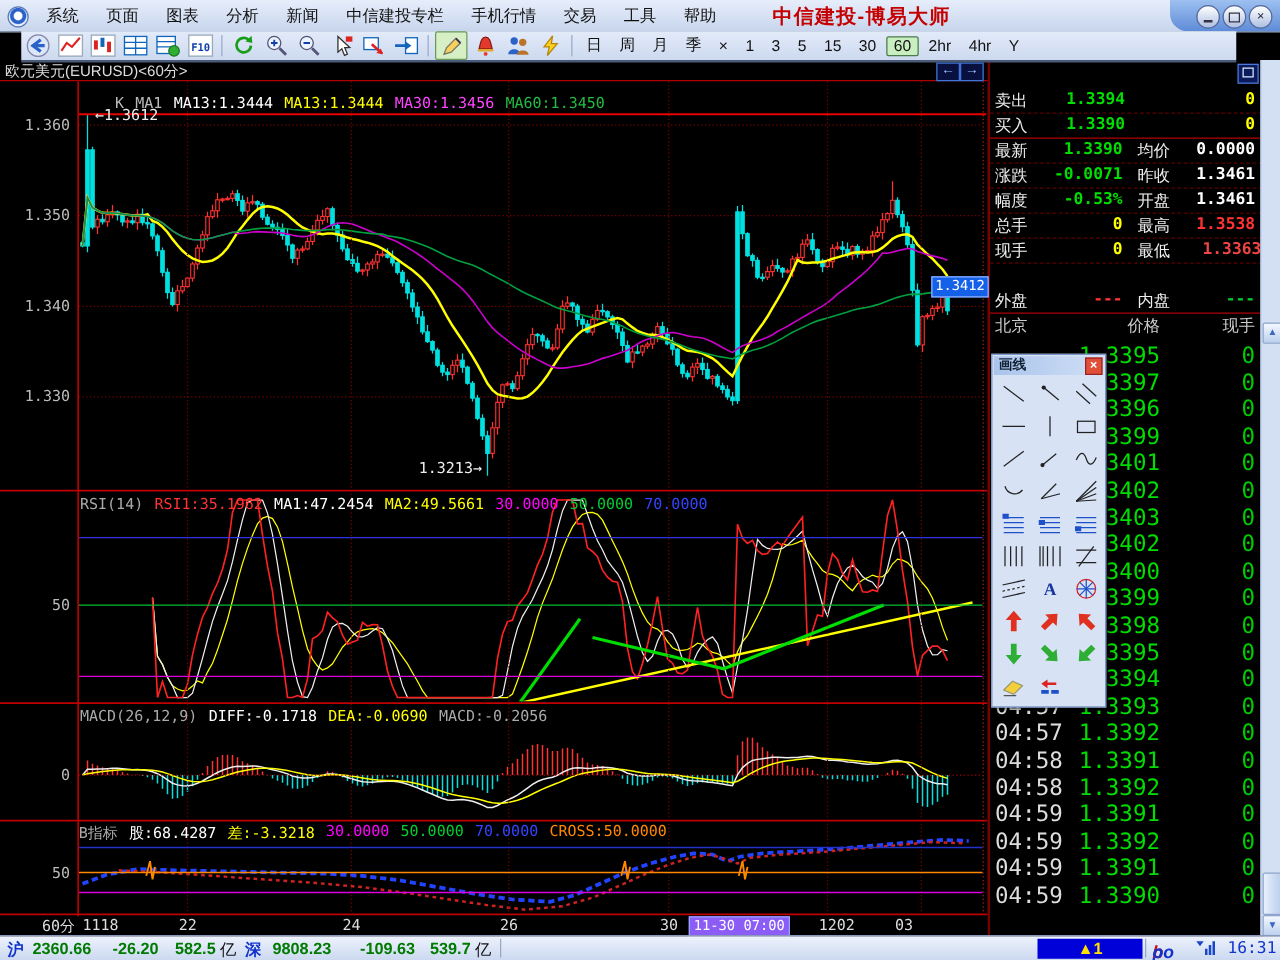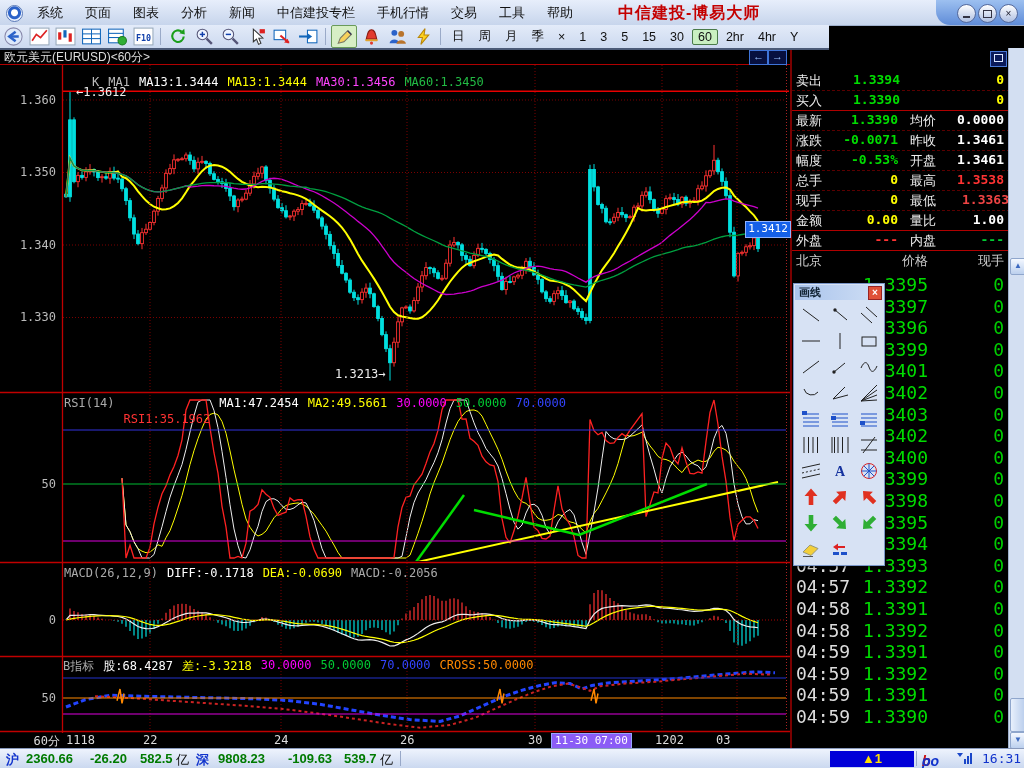--- a/index.html
+++ b/index.html
@@ -14,21 +14,21 @@
   .appicon{position:absolute;left:6px;top:5px;width:15px;height:15px;border-radius:50%;
            background:radial-gradient(circle at 50% 45%,#fff 0 3px,#2b62c9 4px 6px,#e8f0ff 7px);border:1px solid #5a7ab8}
   .win-title{position:absolute;left:618px;top:3px;font-size:16px;font-weight:bold;color:#c40000;letter-spacing:1px;white-space:nowrap}
   .corner{position:absolute;right:0;top:0;width:88px;height:25px;
           background:linear-gradient(#9dc0f0,#5f8cd8);border-bottom-left-radius:14px}
   .winbtns{position:absolute;right:6px;top:4px;display:flex;gap:2px}
   .winbtn{width:17px;height:17px;border-radius:50%;background:linear-gradient(#ffffff,#aebfe2);
           border:1px solid #55699a;display:flex;align-items:center;justify-content:center;font-size:10px;color:#223}
   .glyph-min{width:7px;height:2px;background:#334;margin-top:6px}
   .glyph-res{width:7px;height:6px;border:1.5px solid #334}
-  .toolbar{position:absolute;left:0;top:25px;width:829px;height:23px;
+  .toolbar{position:absolute;left:17px;top:25px;width:972px;height:23px;
            background:linear-gradient(#e3ebf9,#ccd9ef);border-bottom:2px solid #4b5a77;
            display:flex;align-items:center;z-index:5}
   .tbtn{width:24px;height:21px;display:flex;align-items:center;justify-content:center;margin:0 1px;border-radius:2px}
   .tbtn.active{background:#d7efc5;border:1px solid #6a9a5a}
   .tsep{width:1px;height:17px;background:#9aaac8;margin:0 4px}
   .period{font-size:12.5px;color:#111;margin:0 1px;padding:1px 6px;white-space:nowrap}
   .period.active{background:#c9efc1;border:1px solid #4a7a4a;border-radius:2px;padding:0 5px}
   
   .chart-region{position:absolute;left:0;top:48px;width:790px;height:700px;background:#000;z-index:1}
   .chart-titlebar{position:absolute;left:0;top:48px;width:790px;height:16px;background:#000;
@@ -847,21 +847,21 @@
   <div class="legend mono" style="left:92px;top:75px" id="legend-main">
       <span style="color: rgb(187, 187, 187);">K</span>
       <span style="color: rgb(187, 187, 187);">MA1</span>
       <span style="color: rgb(255, 255, 255);">MA13:1.3444</span>
       <span style="color: rgb(255, 255, 0);">MA13:1.3444</span>
       <span style="color: rgb(255, 68, 255);">MA30:1.3456</span>
       <span style="color: rgb(34, 187, 68);">MA60:1.3450</span>
     </div>
   <div class="legend mono" style="left:64px;top:396px" id="legend-rsi">
       <span style="color: rgb(170, 170, 170);">RSI(14)</span>
-      <span style="color: rgb(255, 51, 51); margin-top: 16px;">RSI1:35.1962</span>
+      <span style="color: rgb(255, 51, 51);">RSI1:35.1962</span>
       <span style="color: rgb(255, 255, 255);">MA1:47.2454</span>
       <span style="color: rgb(255, 255, 0);">MA2:49.5661</span>
       <span style="color: rgb(255, 0, 255);">30.0000</span>
       <span style="color: rgb(0, 204, 51);">50.0000</span>
       <span style="color: rgb(51, 68, 255);">70.0000</span>
     </div>
   <div class="legend mono" style="left:64px;top:566px" id="legend-macd">
       <span style="color: rgb(170, 170, 170);">MACD(26,12,9)</span>
       <span style="color: rgb(255, 255, 255);">DIFF:-0.1718</span>
       <span style="color: rgb(255, 255, 0);">DEA:-0.0690</span>
@@ -939,26 +939,20 @@
         <span class="rval mono" style="left:36px;width:70px;color:#ffff00">0</span>
         <span class="lab" style="left:118px">最高</span>
         <span class="rval mono" style="left:146px;width:66px;color:#ff3333">1.3538</span>
       </div>
       <div class="q-row dashed" style="top: 142px;">
         <span class="lab">现手</span>
         <span class="rval mono" style="left:36px;width:70px;color:#ffff00">0</span>
         <span class="lab" style="left:118px">最低</span>
         <span class="rval mono" style="left:151px;width:66px;color:#ef4444">1.3363</span>
       </div>
-      <div class="q-row solidred" style="top: 162px;">
-        <span class="lab">金额</span>
-        <span class="rval mono" style="left:36px;width:70px;color:#ffff00">0.00</span>
-        <span class="lab" style="left:118px">量比</span>
-        <span class="rval mono" style="left:146px;width:66px;color:#ffffff">1.00</span>
-      </div>
       <div class="q-row solidred" style="top: 182px;">
         <span class="lab">外盘</span>
         <span class="rval mono" style="left:36px;width:70px;color:#ff3333">---</span>
         <span class="lab" style="left:118px">内盘</span>
         <span class="rval mono" style="left:146px;width:66px;color:#00cc33">---</span>
       </div>
       <div class="tape-head" style="top: 204px;">
         <span style="position:absolute;left:4px">北京</span>
         <span style="position:absolute;left:68px;width:68px;text-align:right">价格</span>
         <span style="position:absolute;left:150px;width:62px;text-align:right">现手</span>

